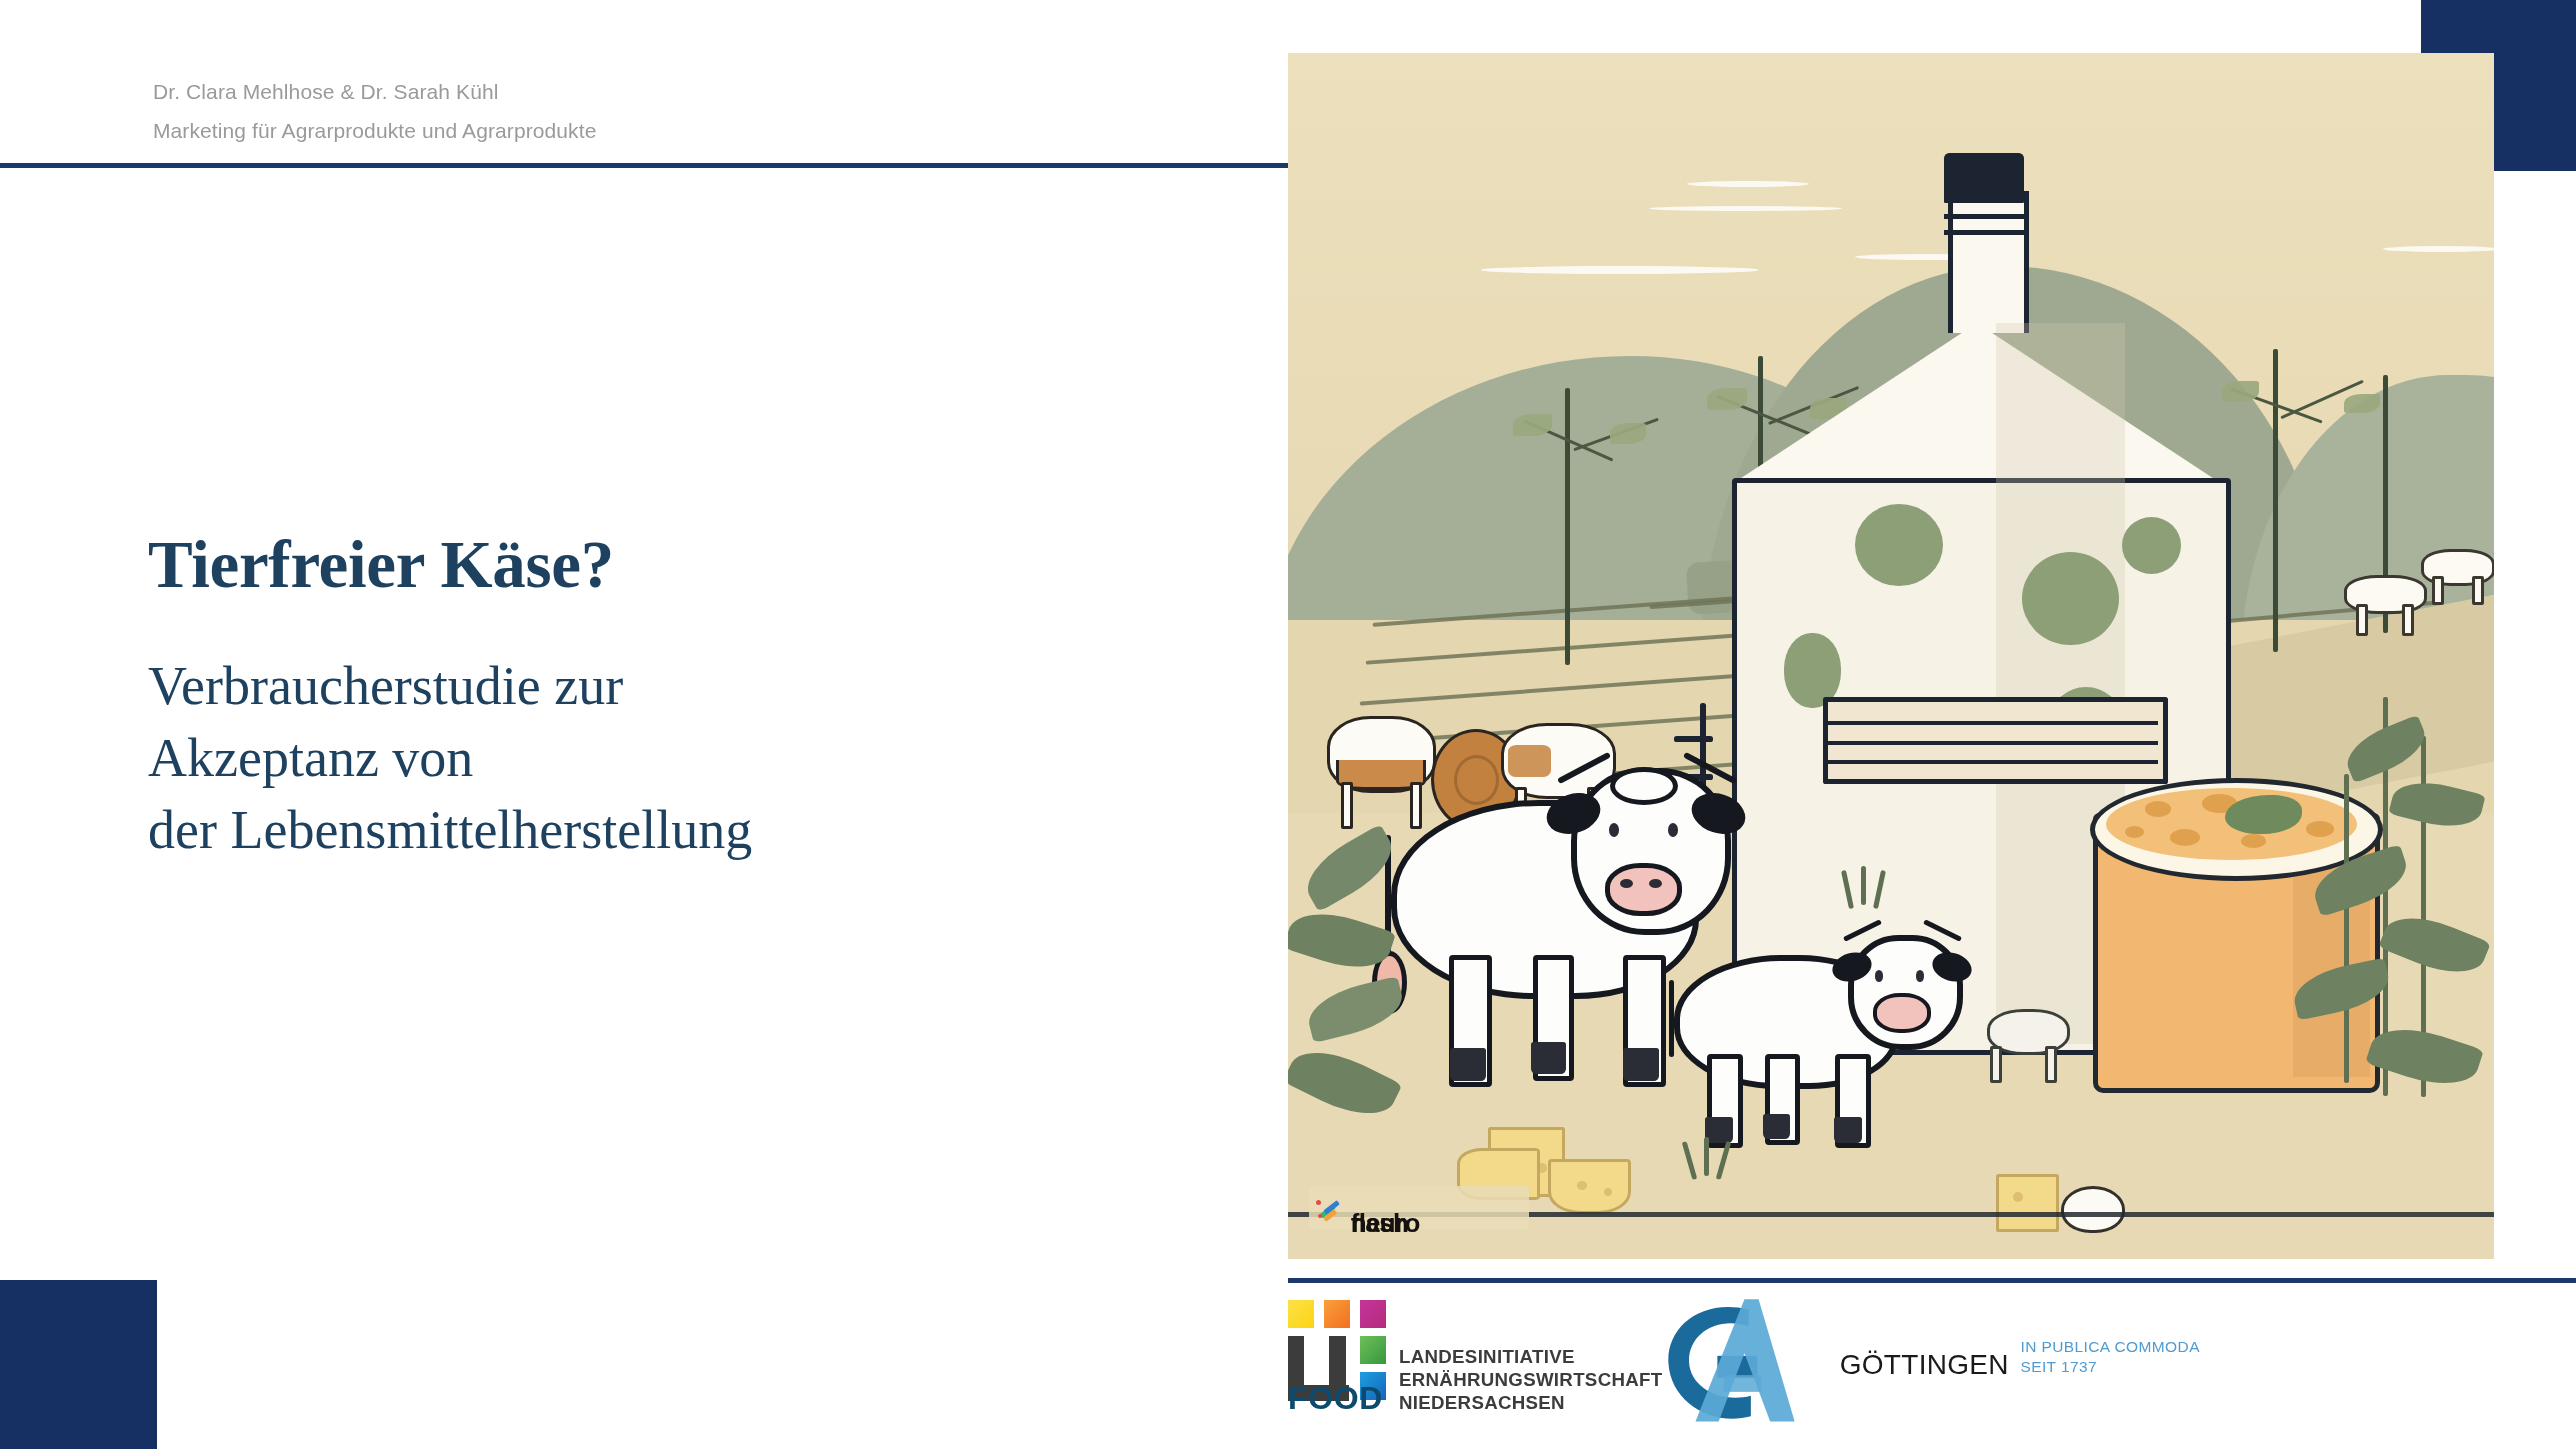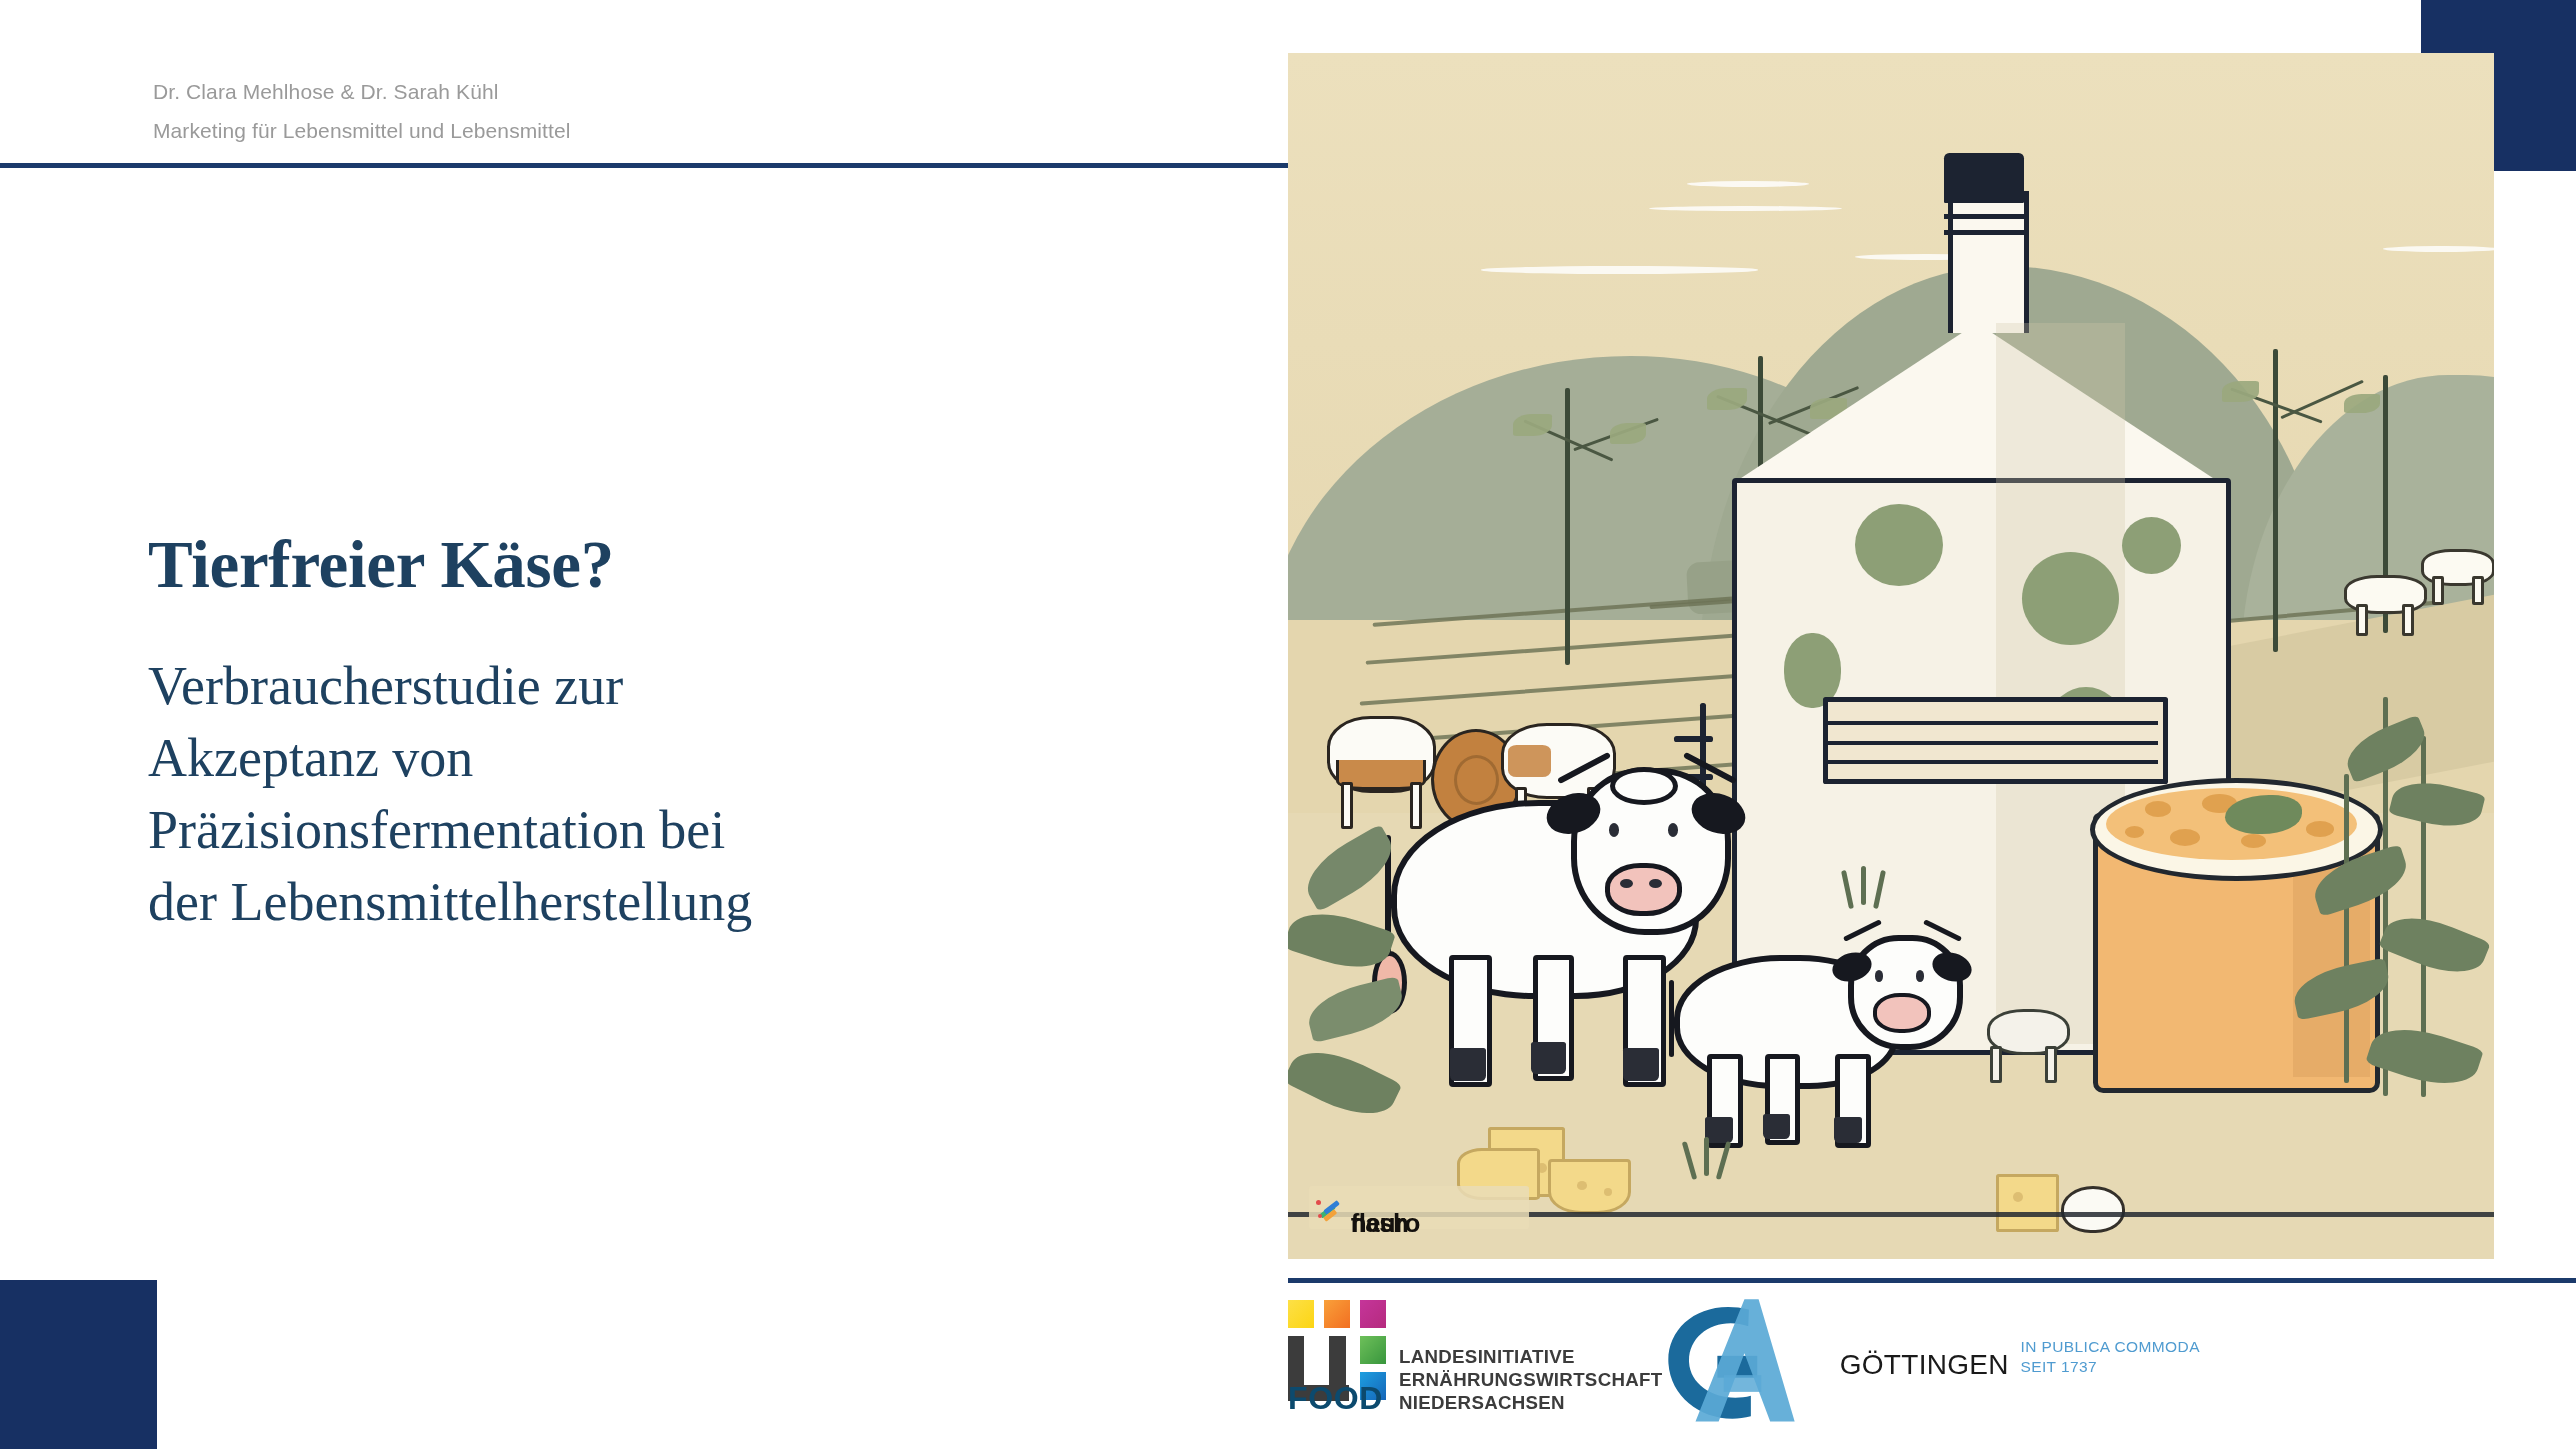--- a/index.html
+++ b/index.html
@@ -201,31 +201,30 @@
   .ga-sub{font:15.5px/20px "Liberation Sans",sans-serif;color:#4f9bd0;letter-spacing:0.4px;padding-bottom:5.2px;}
 </style>
 </head>
 <body>
 
 <div class="accent-tr"></div>
 <div class="accent-bl"></div>
 
 <div class="hdr">
   <div>Dr. Clara Mehlhose &amp; Dr. Sarah Kühl</div>
-  <div>Marketing für Lebensmittel und Lebensmittel</div>
+  <div>Marketing für Agrarprodukte und Agrarprodukte</div>
 </div>
 <div class="rule-top"></div>
 <div class="rule-bottom"></div>
 
 <div class="title-wrap">
   <h1 class="title">Tierfreier Käse?</h1>
   <div class="subtitle">
     <span>Verbraucherstudie zur</span>
     <span>Akzeptanz von</span>
-    <span>Präzisionsfermentation bei</span>
     <span>der Lebensmittelherstellung</span>
   </div>
 </div>
 
 <div class="illus">
 
   <div class="sky"></div>
   <div class="cloud c1"></div>
   <div class="cloud c2"></div>
   <div class="cloud c3"></div>

